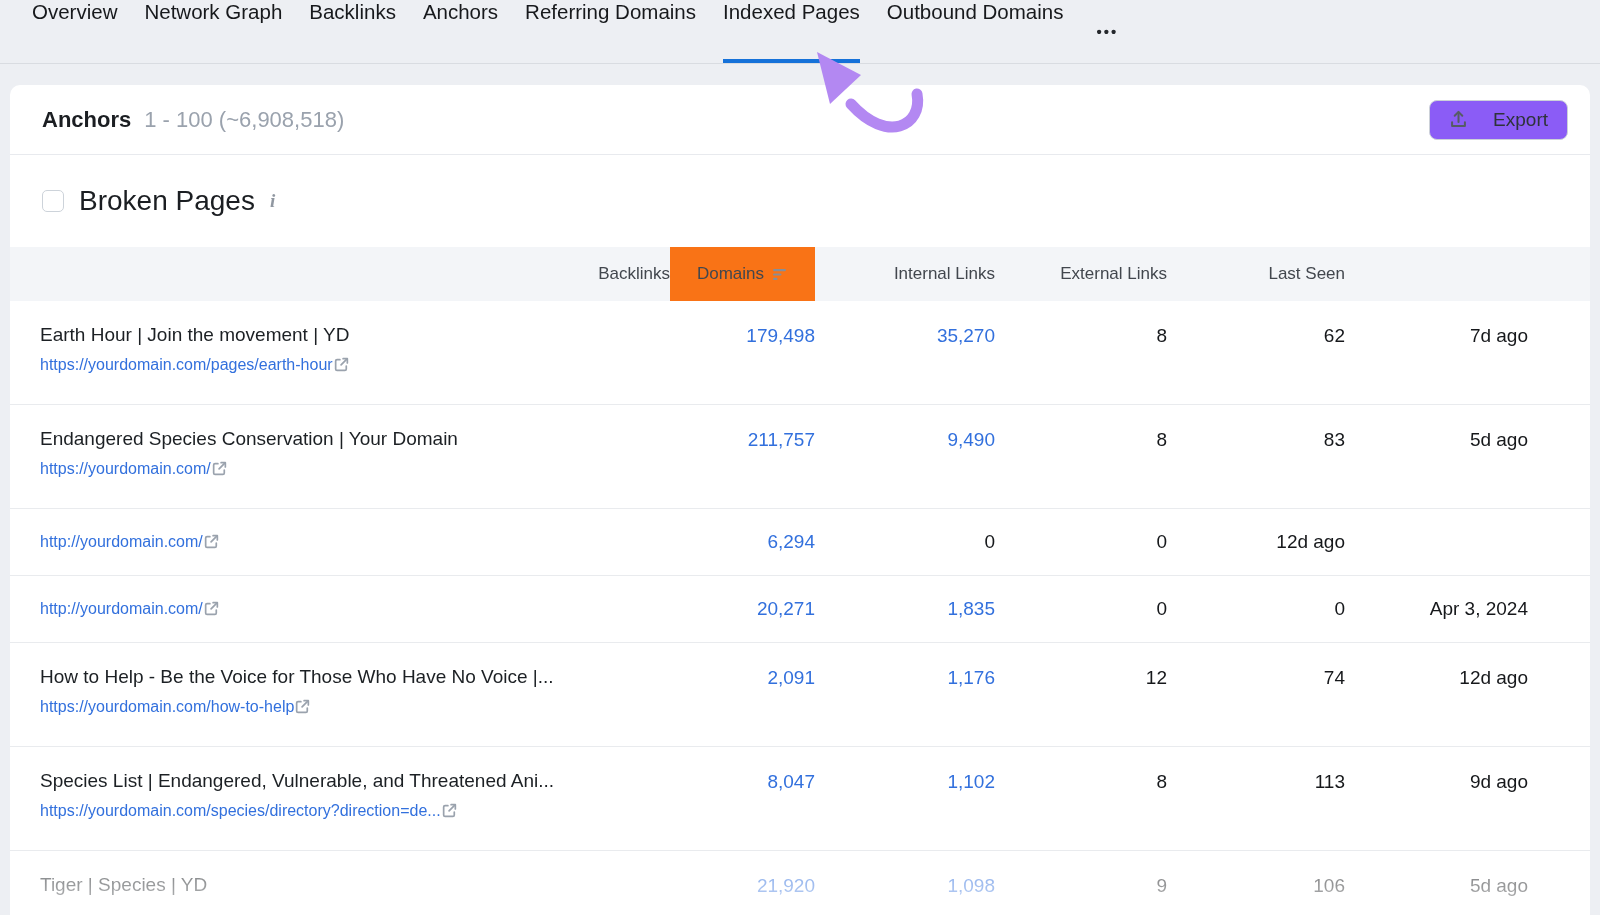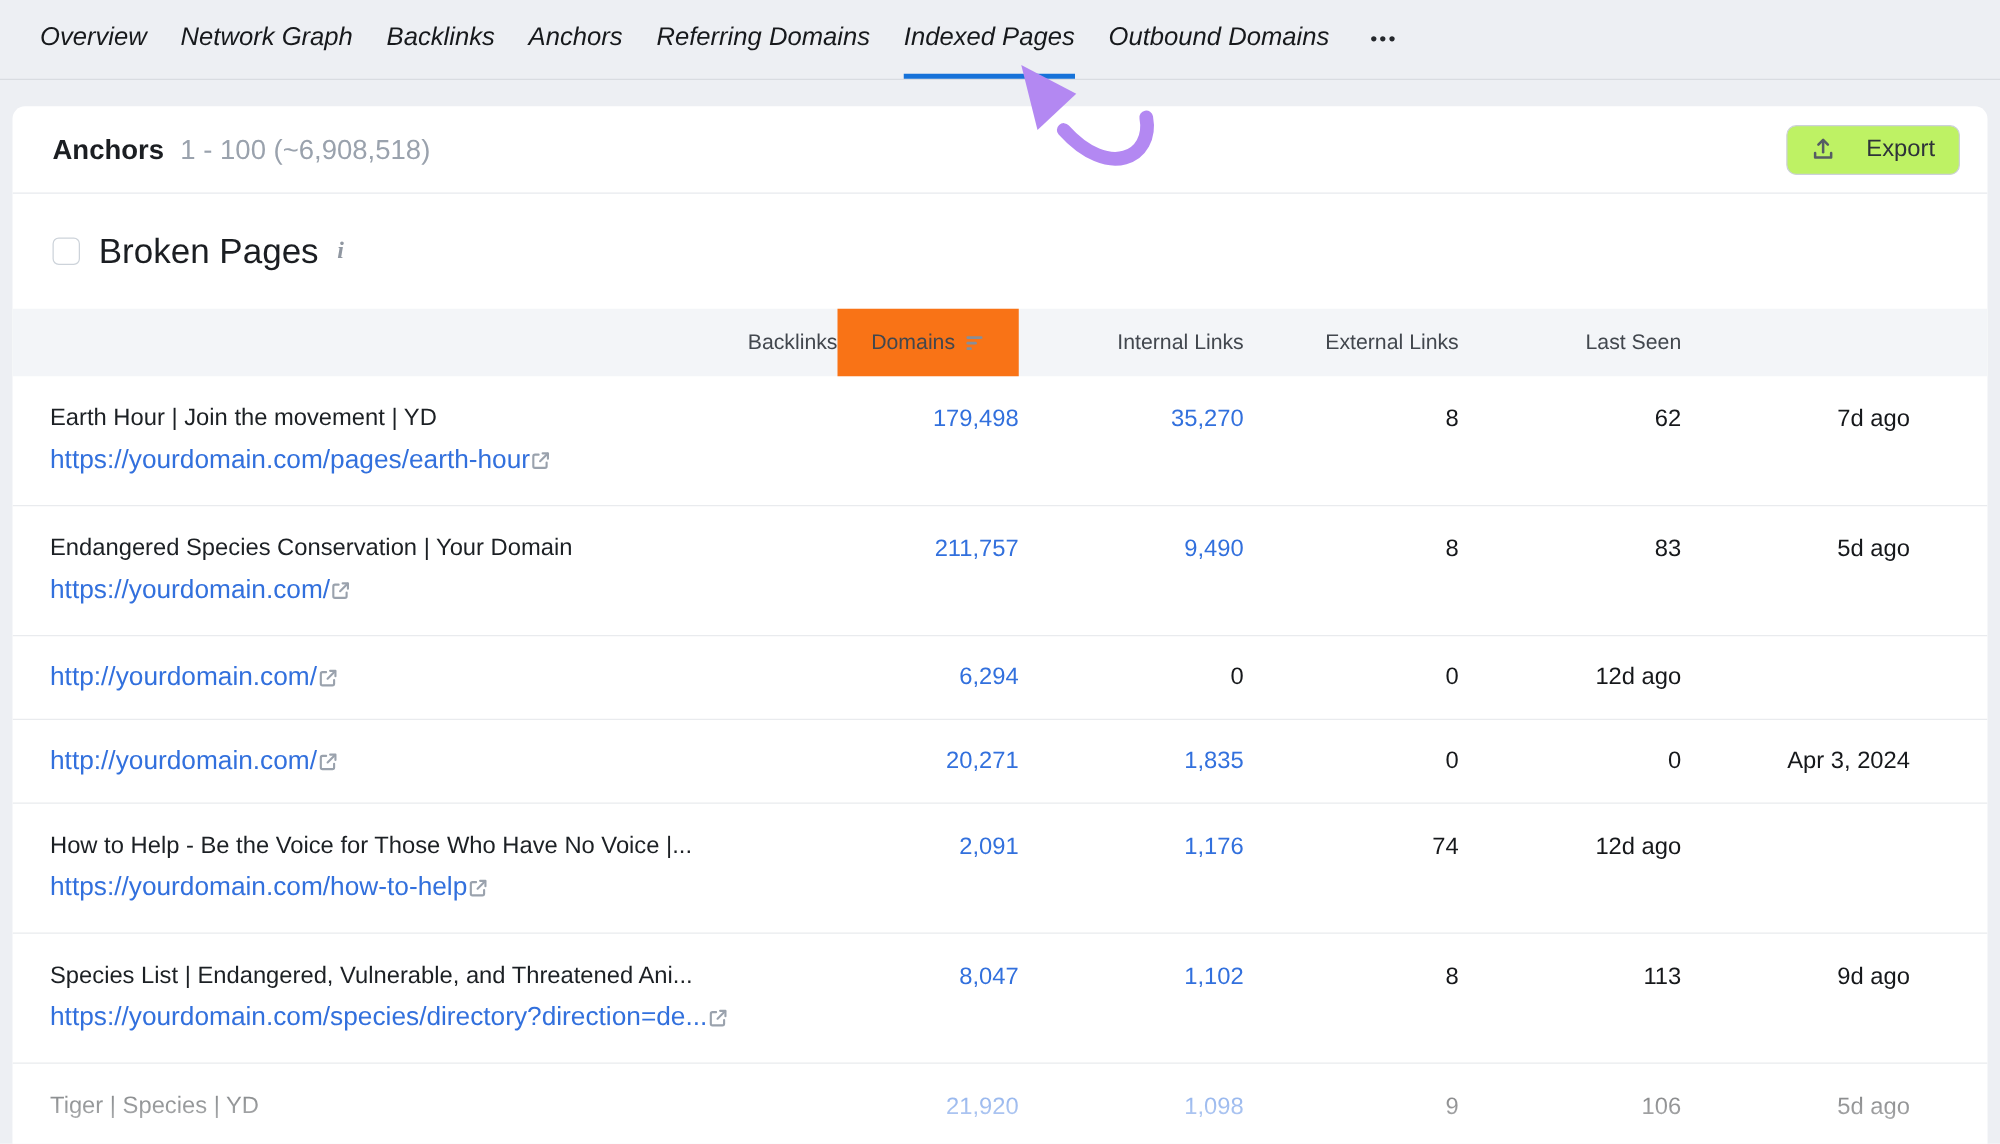--- a/index.html
+++ b/index.html
@@ -15,26 +15,25 @@
   .topnav {
     position:relative; z-index:10;
     height:64px;
     display:flex; align-items:stretch;
     padding-left:32px;
     border-bottom:1px solid #d9dce1;
     gap:27px;
   }
   .tab {
     position:relative;
-    display:flex; align-items:center;
+    display:flex; align-items:flex-start;
     font-size:20.5px; color:#17191c;
     cursor:pointer;
     border-bottom:4px solid transparent;
     white-space:nowrap;
-    font-style:italic;
   }
   .tab.active { border-bottom-color: var(--accent-blue, #1672d9); }
   .more-dots {
     display:flex; align-items:center;
     font-size:15px; font-weight:bold; letter-spacing:2px;
     color:#25282c; cursor:pointer; padding-left:6px;
   }
 
   
   .annotation-arrow {
@@ -56,21 +55,21 @@
     display:flex; align-items:center;
     padding:0 22px 0 32px;
     border-bottom:1px solid #e8eaee;
   }
   .panel-title { font-size:22px; font-weight:bold; color:#1b1e22; }
   .panel-range { font-size:22px; color:#9aa2ad; margin-left:13px; }
   .export-btn {
     margin-left:auto;
     display:flex; align-items:center; gap:25px;
     height:40px; padding:0 19px;
-    background:#bef264;
+    background:#8b5cf6;
     border:1px solid #ccd1d8;
     border-radius:8px;
     font-size:19px; color:#2e3339;
     cursor:pointer;
   }
   .export-btn svg { display:block; }
 
   
   .filter-row {
     height:92px;
@@ -121,22 +120,22 @@
   .trow.short .num { align-items:center; padding-top:0; }
   .title-cell {
     display:flex; flex-direction:column;
     justify-content:flex-start;
     padding:23px 10px 0 10px; gap:10px;
     overflow:hidden;
   }
   .trow.short .title-cell { justify-content:center; padding-top:0; }
   .page-title-text { font-size:19px; color:#1c2024; white-space:nowrap; }
   .url-line {
-    display:flex; align-items:center; gap:0;
-    font-size:21px; white-space:nowrap;
+    display:flex; align-items:flex-start; gap:0;
+    font-size:16px; white-space:nowrap;
   }
   .link { color: var(--link-blue, #3270dd); text-decoration:none; cursor:pointer; }
   .num .link { font-size:19px; }
   .black-val { color:#16181b; }
   .ext-icon { display:block; cursor:pointer; }
 
   .trow.faded { opacity:0.55; border-bottom:none; }
 
   .fade-overlay {
     position:absolute; left:0; bottom:-45px;
@@ -339,20 +338,23 @@
           </svg>
       </span>
     </div>
     <div class="num">
         <a class="link">2,091</a>
       </div>
     <div class="num">
         <a class="link">1,176</a>
       </div>
     <div class="num">
+        <span class="black-val">12</span>
+      </div>
+    <div class="num">
         <span class="black-val">74</span>
       </div>
     <div class="num">
         <span class="black-val">12d ago</span>
       </div>
   </div>
 
   <div class="trow tall">
     <div class="title-cell">
       <span class="page-title-text">Species List | Endangered, Vulnerable, and Threatened Ani...</span>

